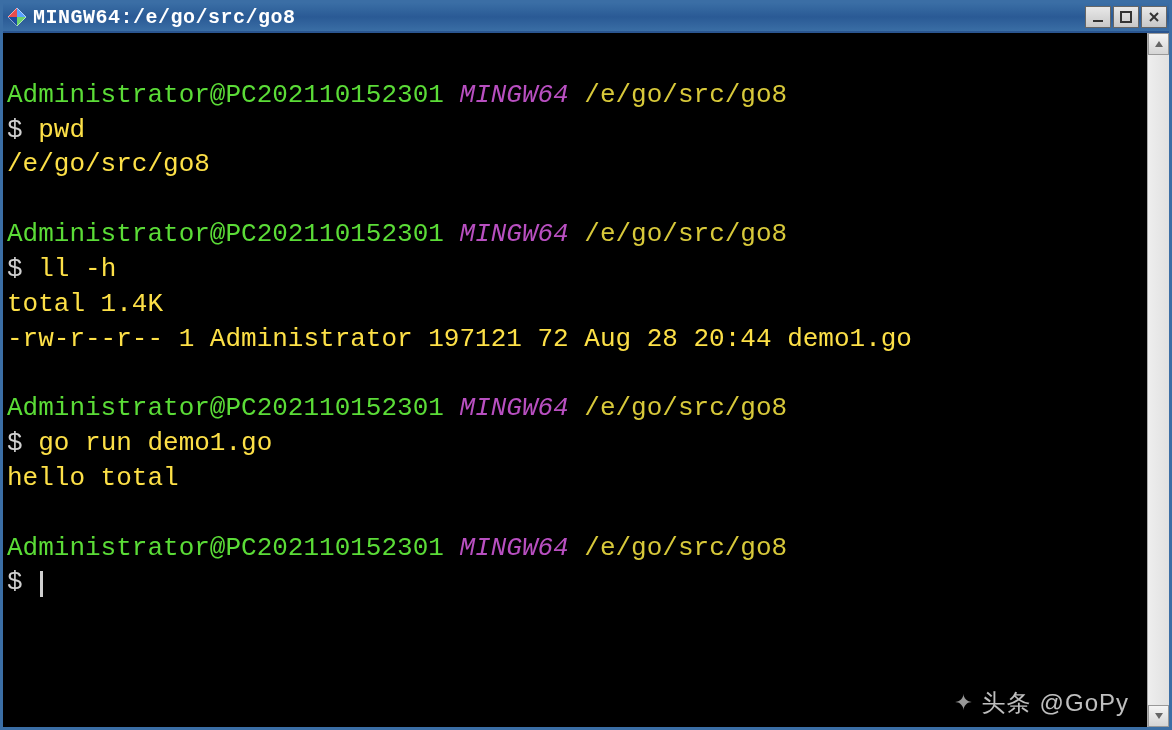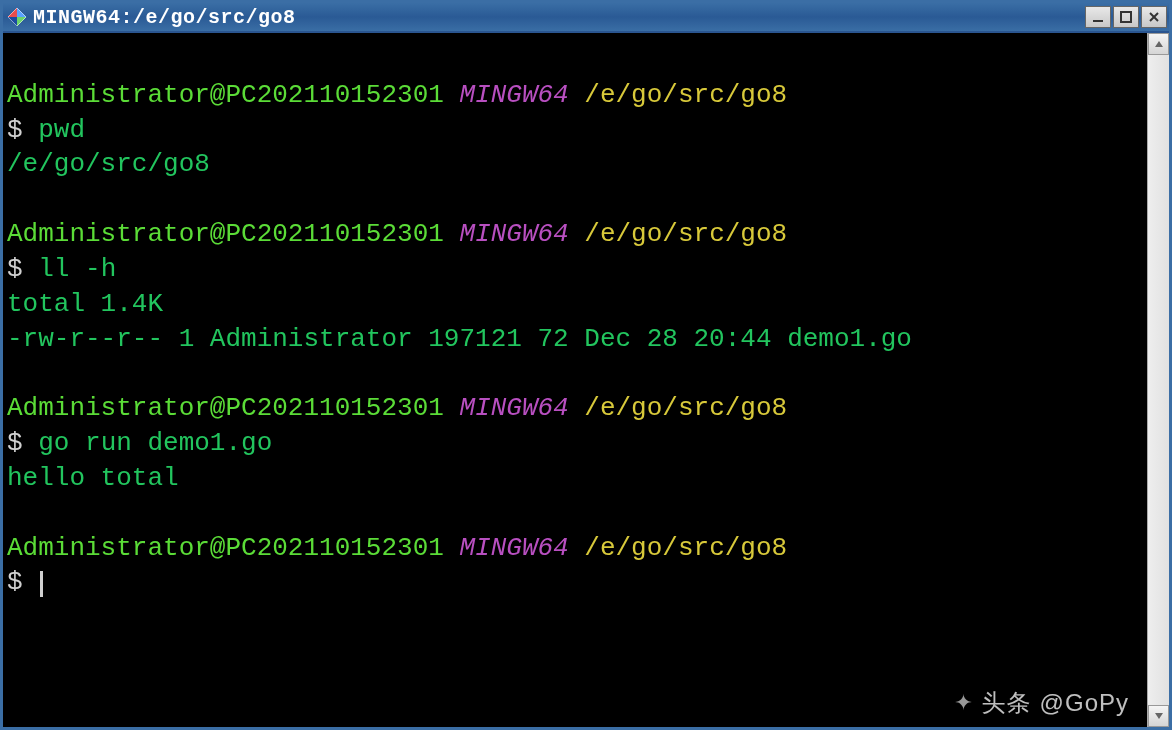--- a/index.html
+++ b/index.html
@@ -61,21 +61,21 @@
     border: 1px solid #999;
     display:flex;align-items:center;justify-content:center;
     color:#555; font-size:12px;
     cursor: pointer;
   }
   .sb-track { flex:1; background: linear-gradient(to right,#eee,#e1e1e1); }
   .user { color: #5bdc37; font-family: Liberation Mono, monospace; }
   .env  { color: #b84fc0; font-style: italic; }
   .path { color: #d8c93a; }
   .dollar { color: #d0d0d0; }
-  .out  { color: #22c55e; }
+  .out  { color: #fde047; }
   .cursor {
     display:inline-block; width: 3px; height: 26px;
     background:#d0d0d0; vertical-align: text-bottom;
     margin-left: 2px;
   }
   .watermark {
     position: absolute; right: 18px; bottom: 8px;
     color: rgba(255,255,255,0.75);
     font-family: "Microsoft YaHei","PingFang SC",sans-serif;
     font-size: 24px; letter-spacing: 1px;
@@ -122,21 +122,21 @@
 
   <div class="term-wrap">
     <div class="terminal" id="term">
 <span class="user">Administrator@PC202110152301</span> <span class="env">MINGW64</span> <span class="path">/e/go/src/go8</span>
 <span class="dollar">$</span> <span class="out">pwd</span>
 <span class="out">/e/go/src/go8</span>
 
 <span class="user">Administrator@PC202110152301</span> <span class="env">MINGW64</span> <span class="path">/e/go/src/go8</span>
 <span class="dollar">$</span> <span class="out">ll -h</span>
 <span class="out">total 1.4K</span>
-<span class="out">-rw-r--r-- 1 Administrator 197121 72 Dec 28 20:44 demo1.go</span>
+<span class="out">-rw-r--r-- 1 Administrator 197121 72 Aug 28 20:44 demo1.go</span>
 
 <span class="user">Administrator@PC202110152301</span> <span class="env">MINGW64</span> <span class="path">/e/go/src/go8</span>
 <span class="dollar">$</span> <span class="out">go run demo1.go</span>
 <span class="out">hello total</span>
 
 <span class="user">Administrator@PC202110152301</span> <span class="env">MINGW64</span> <span class="path">/e/go/src/go8</span>
 <span class="dollar">$</span> <span class="cursor"></span>
 <div class="watermark"><span class="wm-icon">✦</span><span>头条</span><span>@GoPy</span></div></div>
     <div class="scrollbar">
       <div class="sb-btn">

